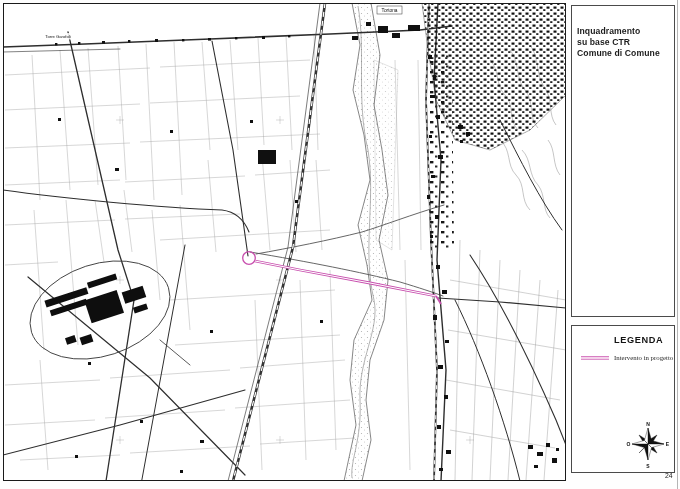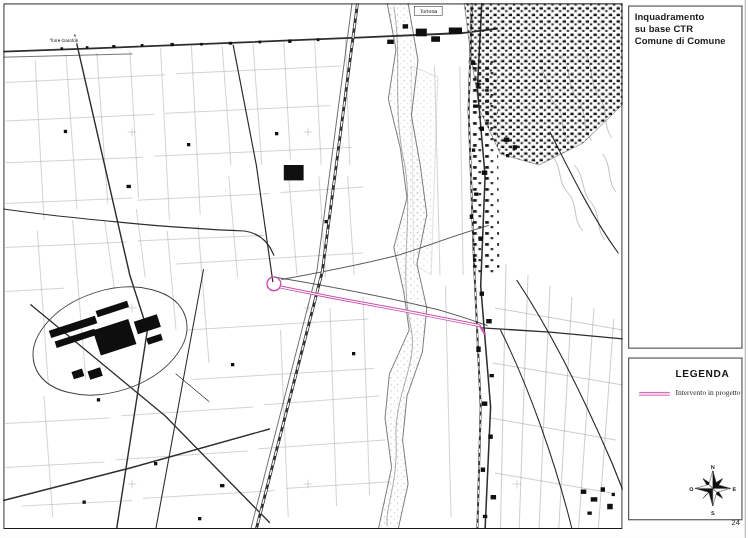--- a/index.html
+++ b/index.html
@@ -3,21 +3,21 @@
 <meta charset="utf-8">
 <style>
   html,body{margin:0;padding:0;background:#e8e8e8;}
   #page{position:relative;width:680px;height:489px;background:#fefefe;overflow:hidden;
         font-family:"Liberation Sans",sans-serif;}
   
   #map-frame{position:absolute;left:3px;top:3px;width:563px;height:478px;}
   #map-frame svg{display:block;}
   
   .side-box{position:absolute;background:#fff;border:1px solid #4a4a4a;box-sizing:border-box;}
-  #title-box{left:571px;top:5px;width:104px;height:312px;padding:4px 5px;}
+  #title-box{left:571px;top:5px;width:104px;height:312px;padding:20px 5px;}
   #title-box .t-line{font-size:8.6px;font-weight:bold;color:#1c1c1c;line-height:11px;letter-spacing:.1px;}
   #legend-box{left:571px;top:325px;width:104px;height:148px;}
   #legend-title{margin:9px 0 0 9px;font-size:9.2px;font-weight:bold;color:#141414;letter-spacing:.6px;padding-left:33px;}
   #legend-item{display:flex;align-items:center;margin:9px 0 0 9px;}
   #legend-item .sample{width:28px;height:4px;flex:0 0 auto;}
   #legend-item .lbl{margin-left:5px;font-family:"Liberation Serif",serif;font-size:6.8px;color:#2a2a2a;}
   #compass{position:absolute;left:626px;top:421px;width:44px;height:48px;}
   #page-num{position:absolute;left:665px;top:472px;font-size:6.8px;color:#222;}
   #scan-edge{position:absolute;left:677px;top:0;width:1px;height:489px;background:#b5b5b5;}
 </style>

